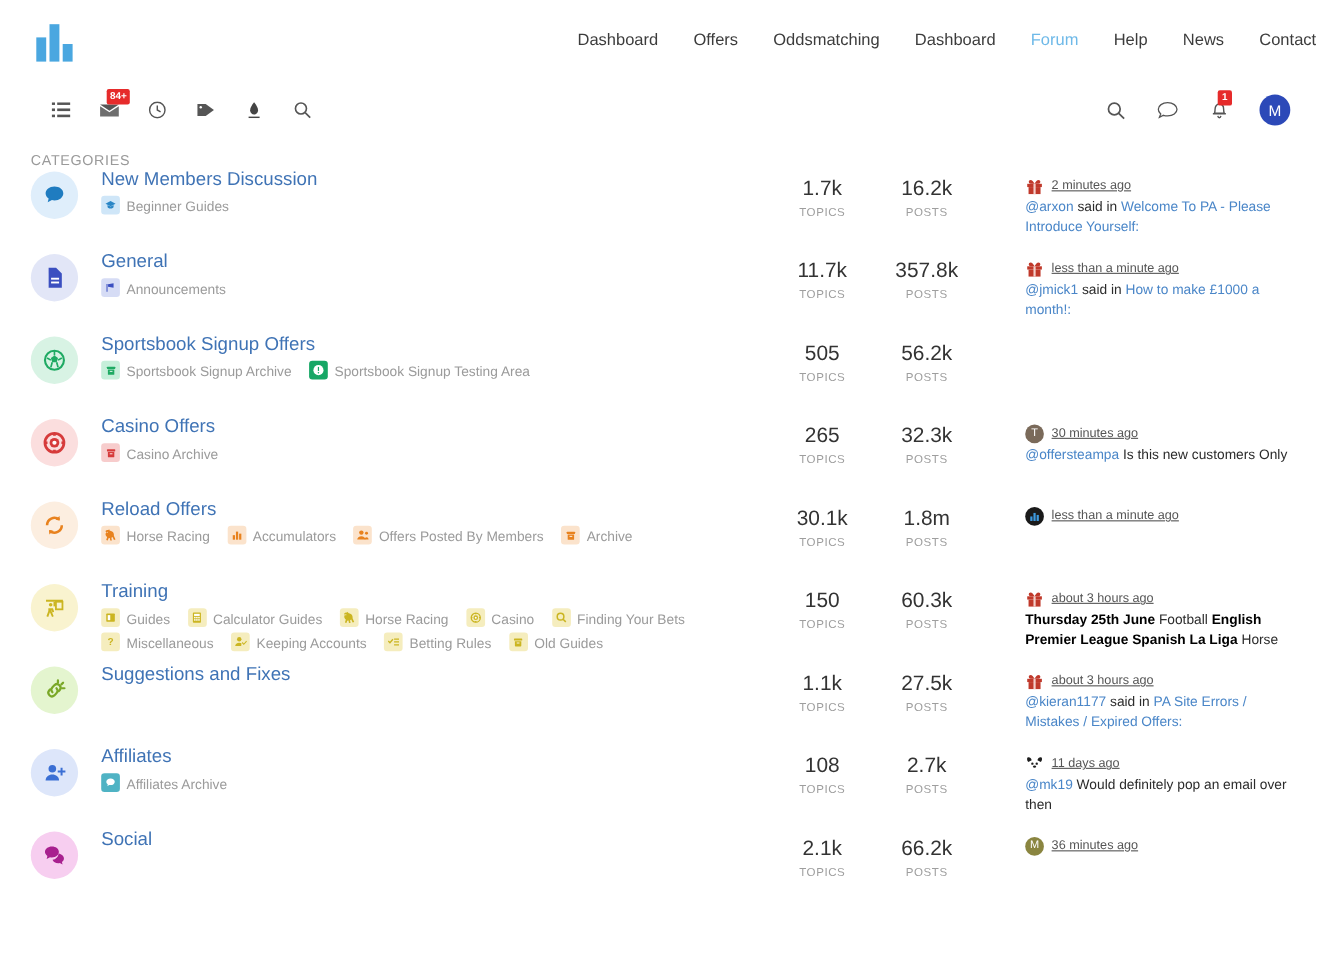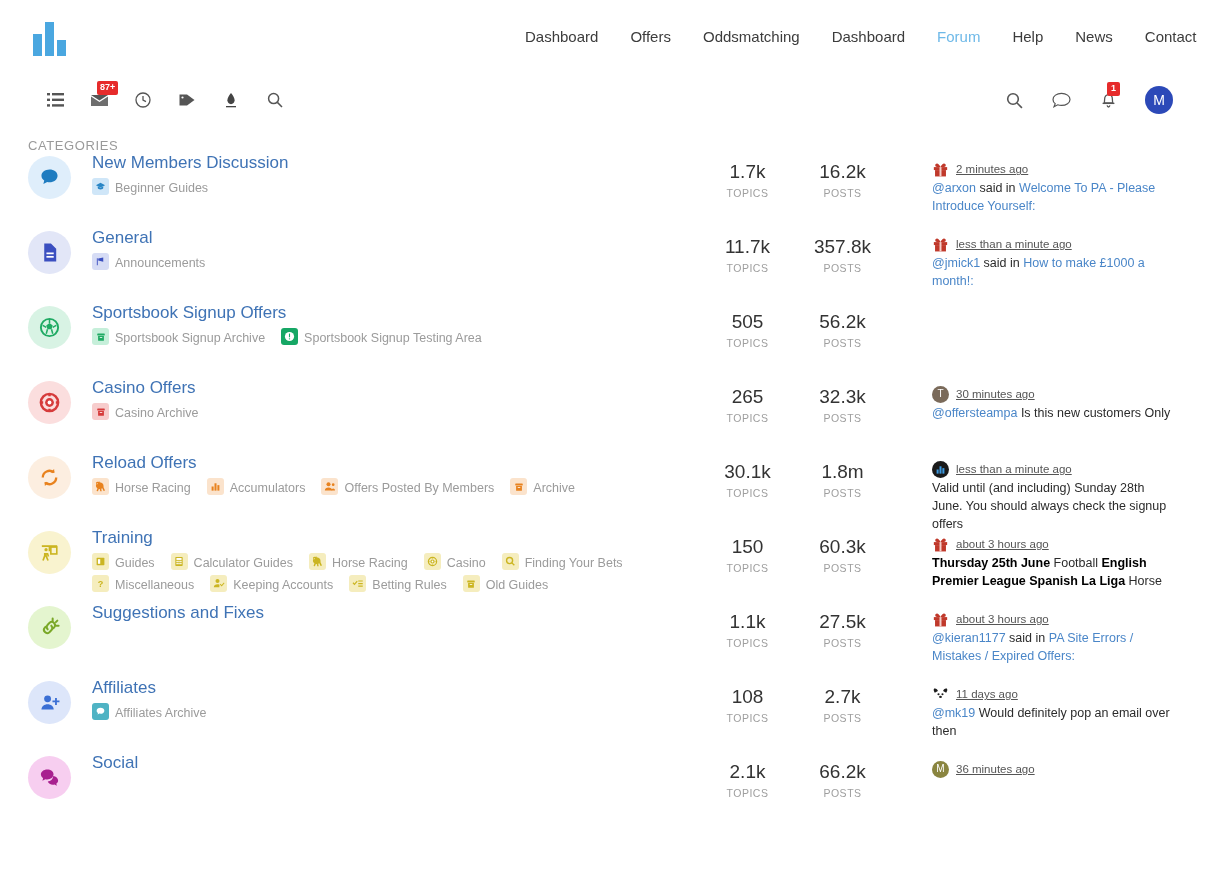--- a/index.html
+++ b/index.html
@@ -254,21 +254,21 @@
         </svg>
     </div>
 
     <div class="ticon">
       <svg width="19" height="15" viewBox="0 0 19 15">
           <g fill="#555">
         <path d="M1 3.5 L9.5 9 L18 3.5 L18 13 L1 13 Z" opacity="0.85"></path>
         <path d="M1 2 L18 2 L9.5 7.6 Z"></path>
       </g>
         </svg>
-      <span class="badge">87+</span>
+      <span class="badge">84+</span>
     </div>
 
     <div class="ticon">
       <svg width="16" height="16" viewBox="0 0 16 16">
           <circle cx="8" cy="8" r="7" fill="none" stroke="#555" stroke-width="1.3"></circle>
           <path d="M8 4 L8 8 L11 9.6" stroke="#555" stroke-width="1.3" fill="none"></path>
         </svg>
     </div>
 
     <div class="ticon">
@@ -583,21 +583,20 @@
             <svg width="11" height="11" viewBox="0 0 24 24">
               <g fill="#3d9ae0">
                 <rect x="3.5" y="12" width="4.4" height="9"></rect>
                 <rect x="9.8" y="5" width="4.4" height="16"></rect>
                 <rect x="16.1" y="9" width="4.4" height="12"></rect>
               </g>
             </svg>
           </span>
           <a href="#" class="time">less than a minute ago</a>
         </div>
-        <div class="last-body"><span>Valid until (and including) Sunday 28th June. You should always check the signup offers</span></div>
       </div>
     </div>
     <div class="row">
       <div class="cat-icon" style="background: rgb(249, 243, 207);">
         <svg width="23" height="23" viewBox="0 0 24 24">
           <g fill="#cbb521">
             <rect x="4" y="4.4" width="16" height="1.9"></rect>
             <rect x="11.1" y="6.3" width="1.7" height="4.4"></rect>
             <circle cx="8.4" cy="9.1" r="1.7"></circle>
             <path d="M6.2 12.4h4.4l1.1 3.5-1.6.5-.9-2.6v1.2l2.1 5-1.6.7-2-4.4-1.6 4.4-1.7-.6 1.8-5z"></path>

